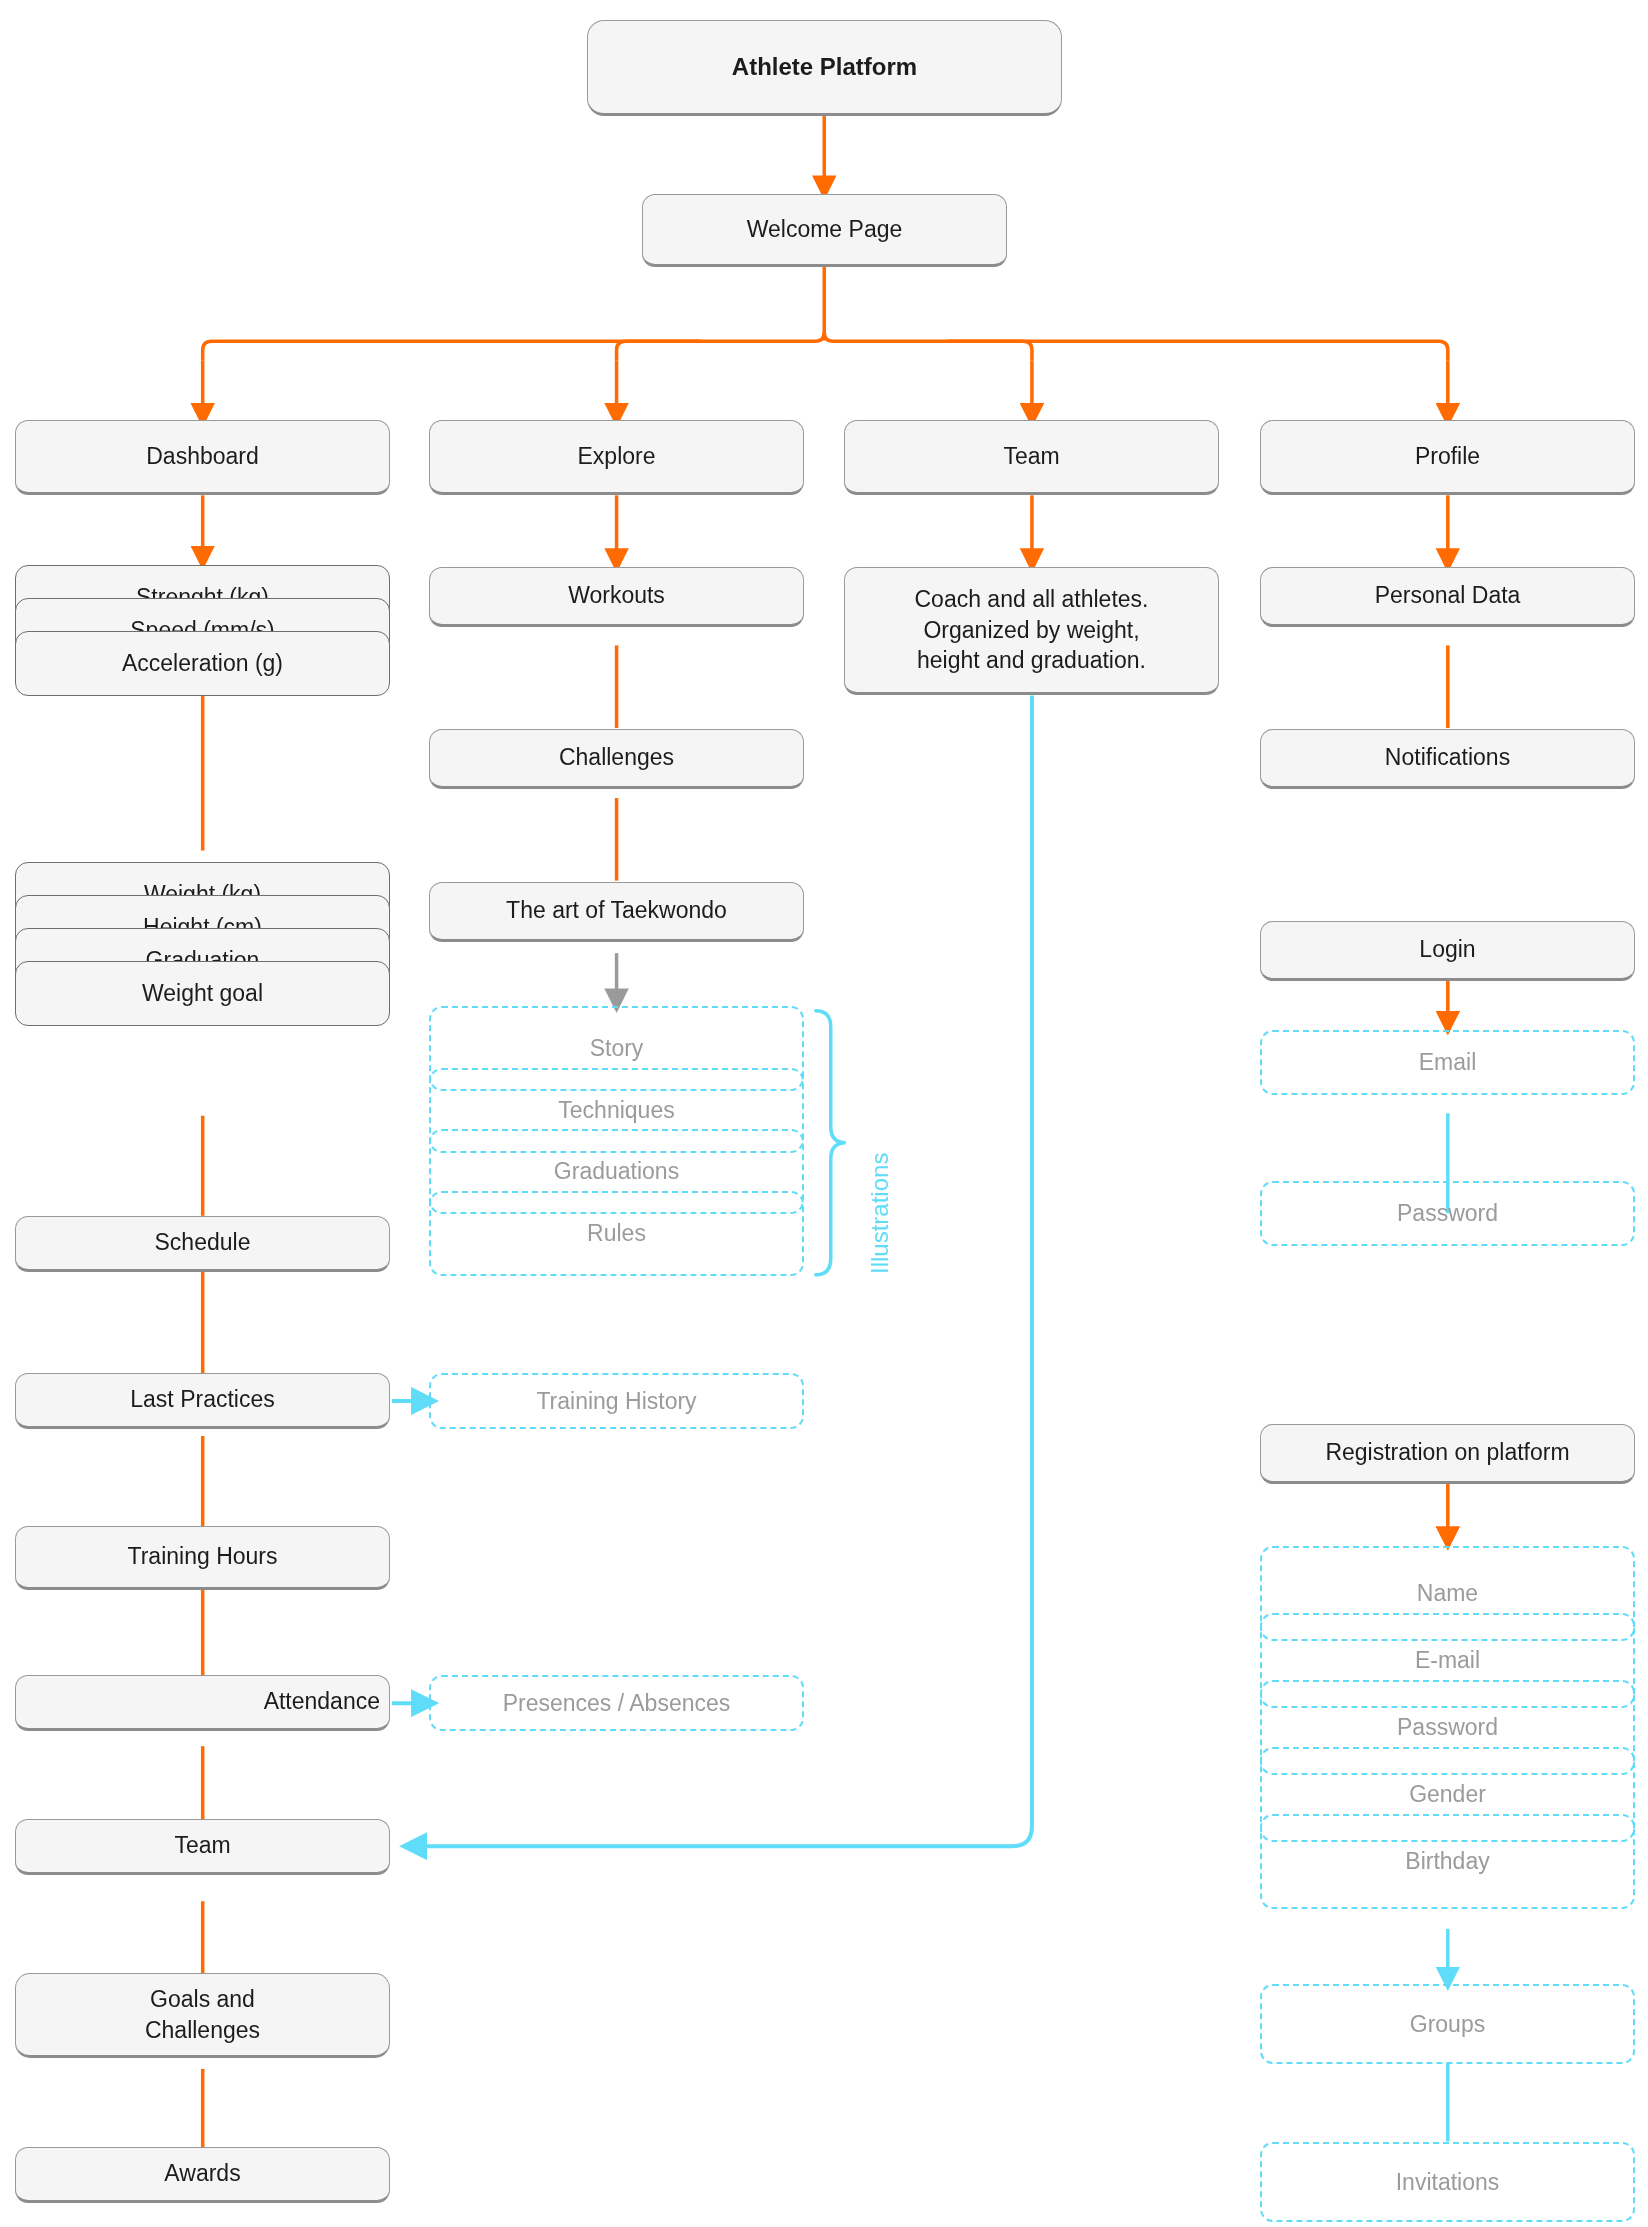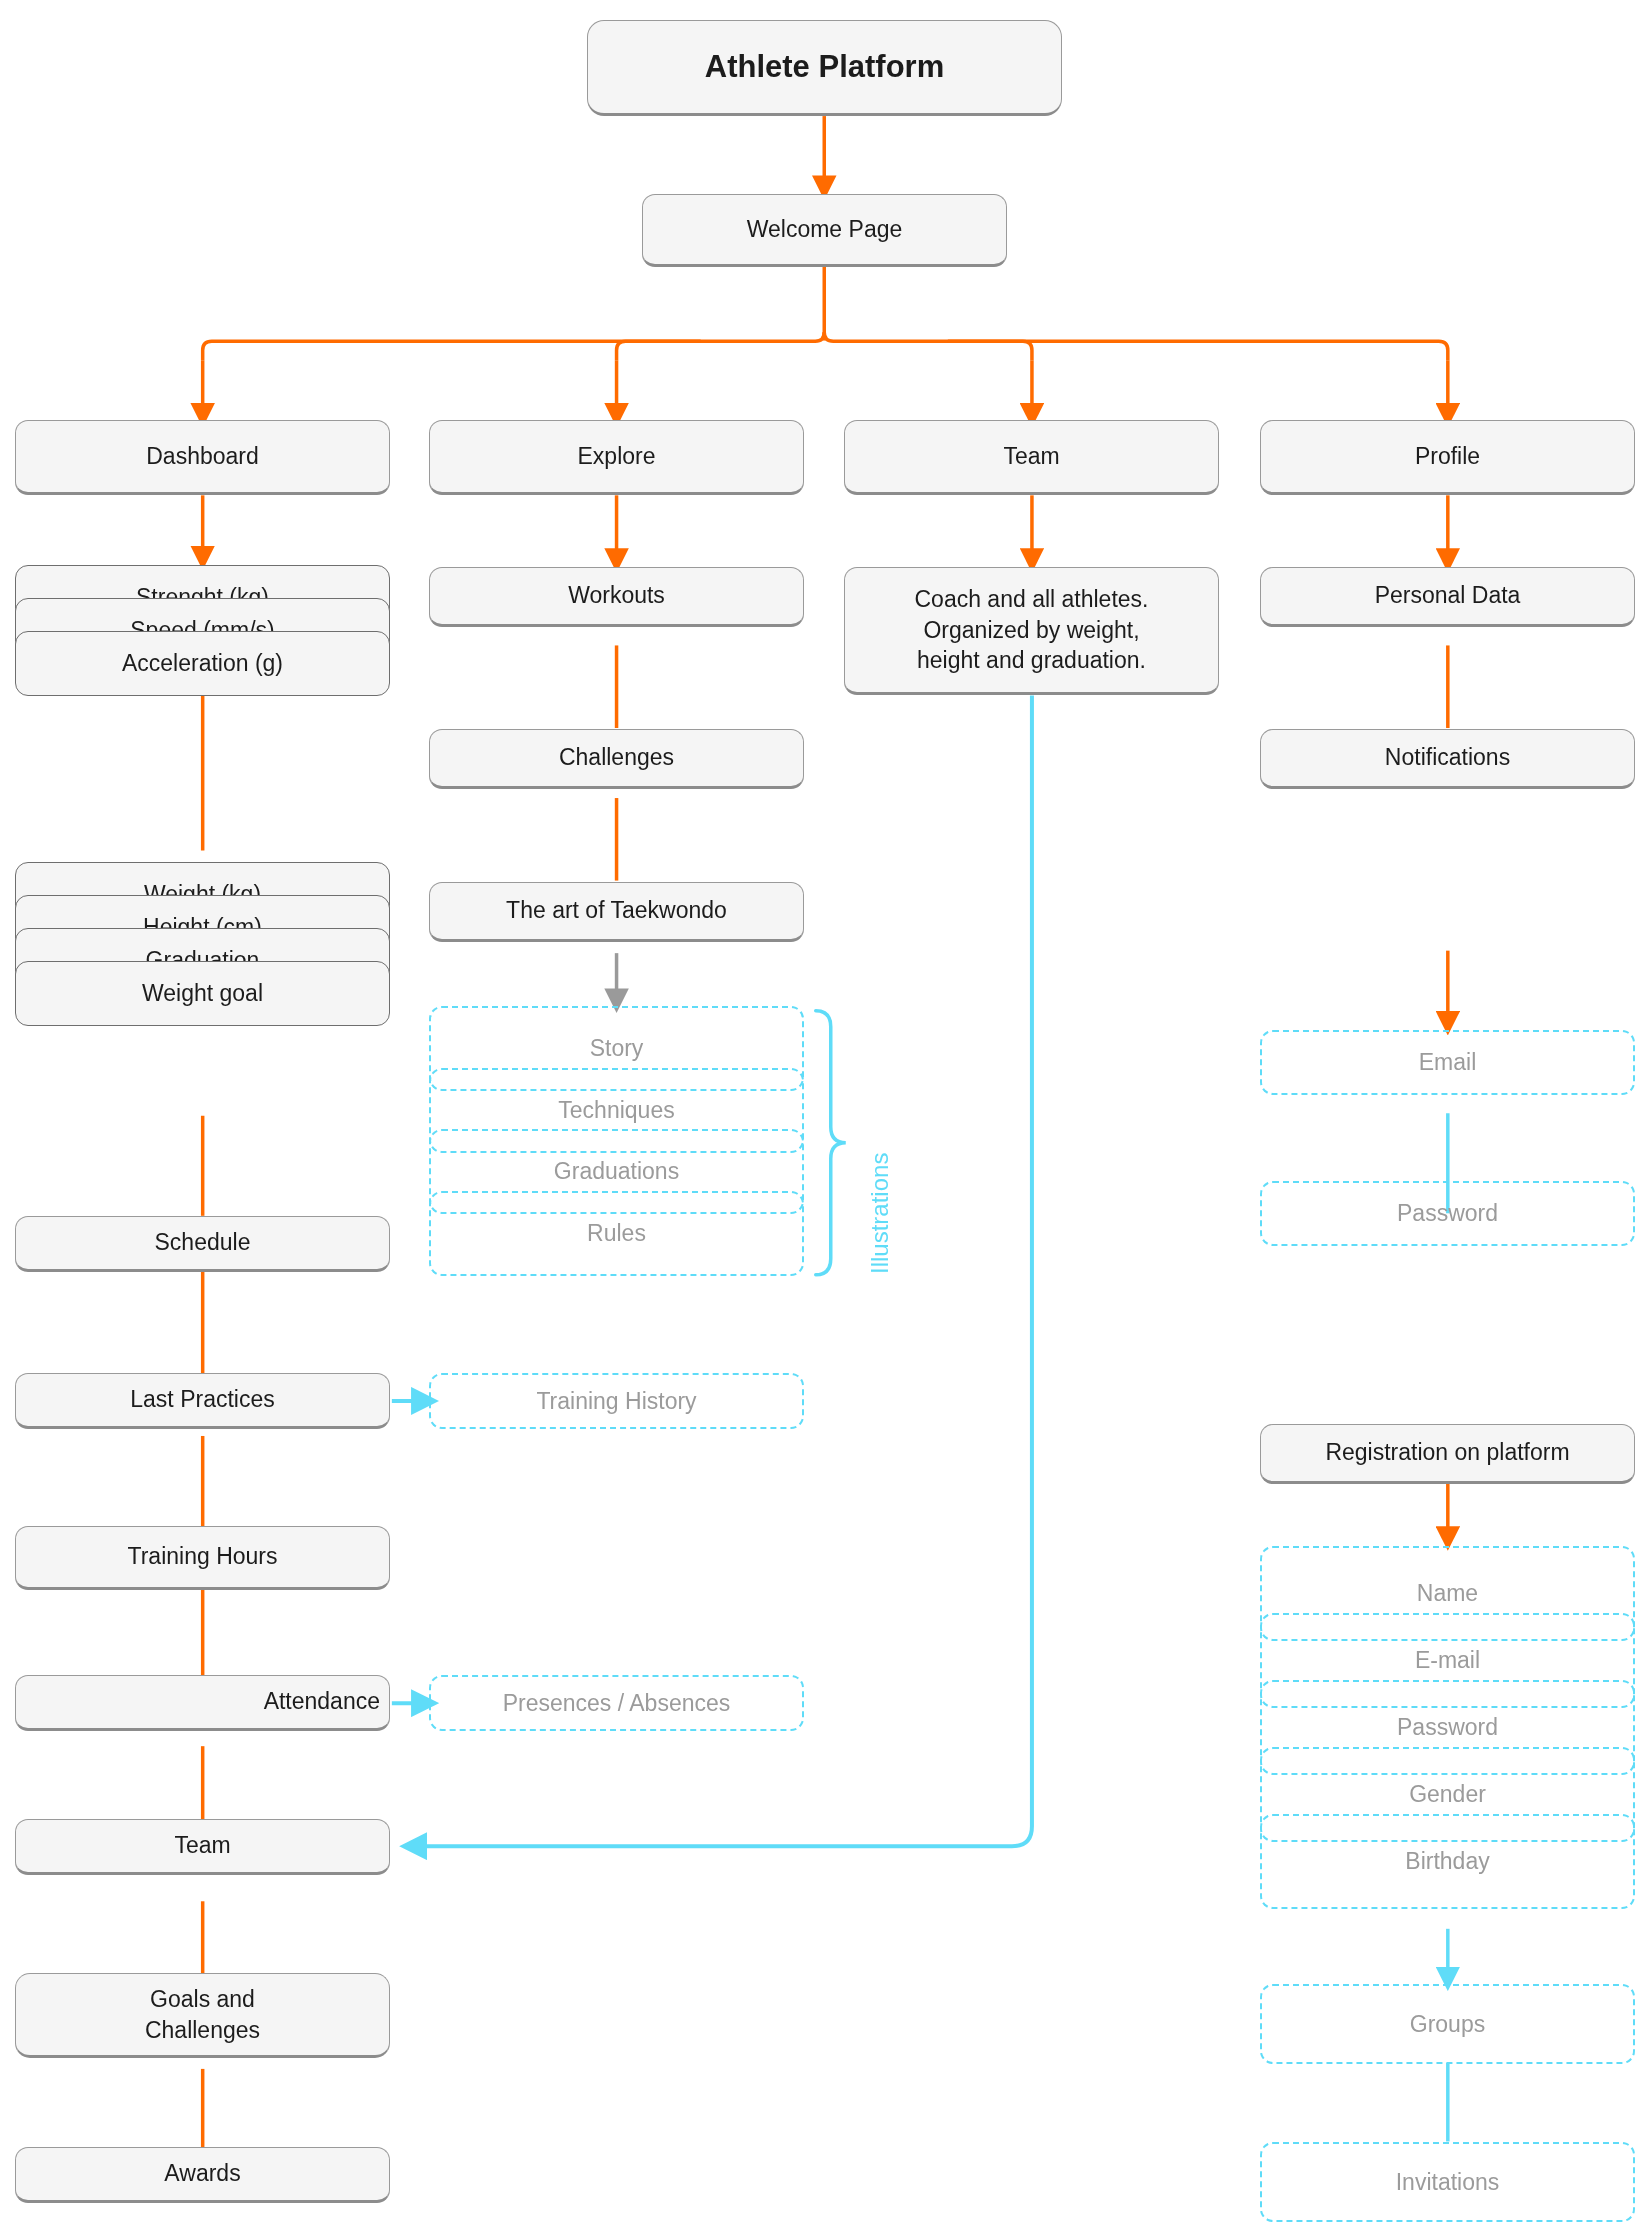--- a/index.html
+++ b/index.html
@@ -33,21 +33,21 @@
     align-items:center;
     justify-content:center;
     text-align:center;
     color:#1c1c1c;
     font-size:23px;
     line-height:1.30;
     padding:0 9px;
     z-index:5;
   }
   .node.title{
-    font-size:31px;
+    font-size:24px;
     font-weight:bold;
     border-radius:17px;
   }
   .node.multiline{ line-height:1.34; }
 
   
   .stack{
     position:absolute;
     z-index:5;
   }
@@ -298,20 +298,23 @@
   </div>
 
   <div class="node" style="left:1260px;top:567px;width:375px;height:60px;">
     <span>Personal Data</span>
   </div>
 
   <div class="node" style="left:1260px;top:729px;width:375px;height:60px;">
     <span>Notifications</span>
   </div>
 
+  <div class="node" style="left:1260px;top:921px;width:375px;height:60px;">
+    <span>Login</span>
+  </div>
 
   <div class="dnode" style="left:1260px;top:1030px;width:375px;height:65px;">
     <span>Email</span>
   </div>
 
   <div class="dnode" style="left:1260px;top:1181px;width:375px;height:65px;">
     <span>Password</span>
   </div>
 
   <div class="node" style="left:1260px;top:1424px;width:375px;height:60px;">

